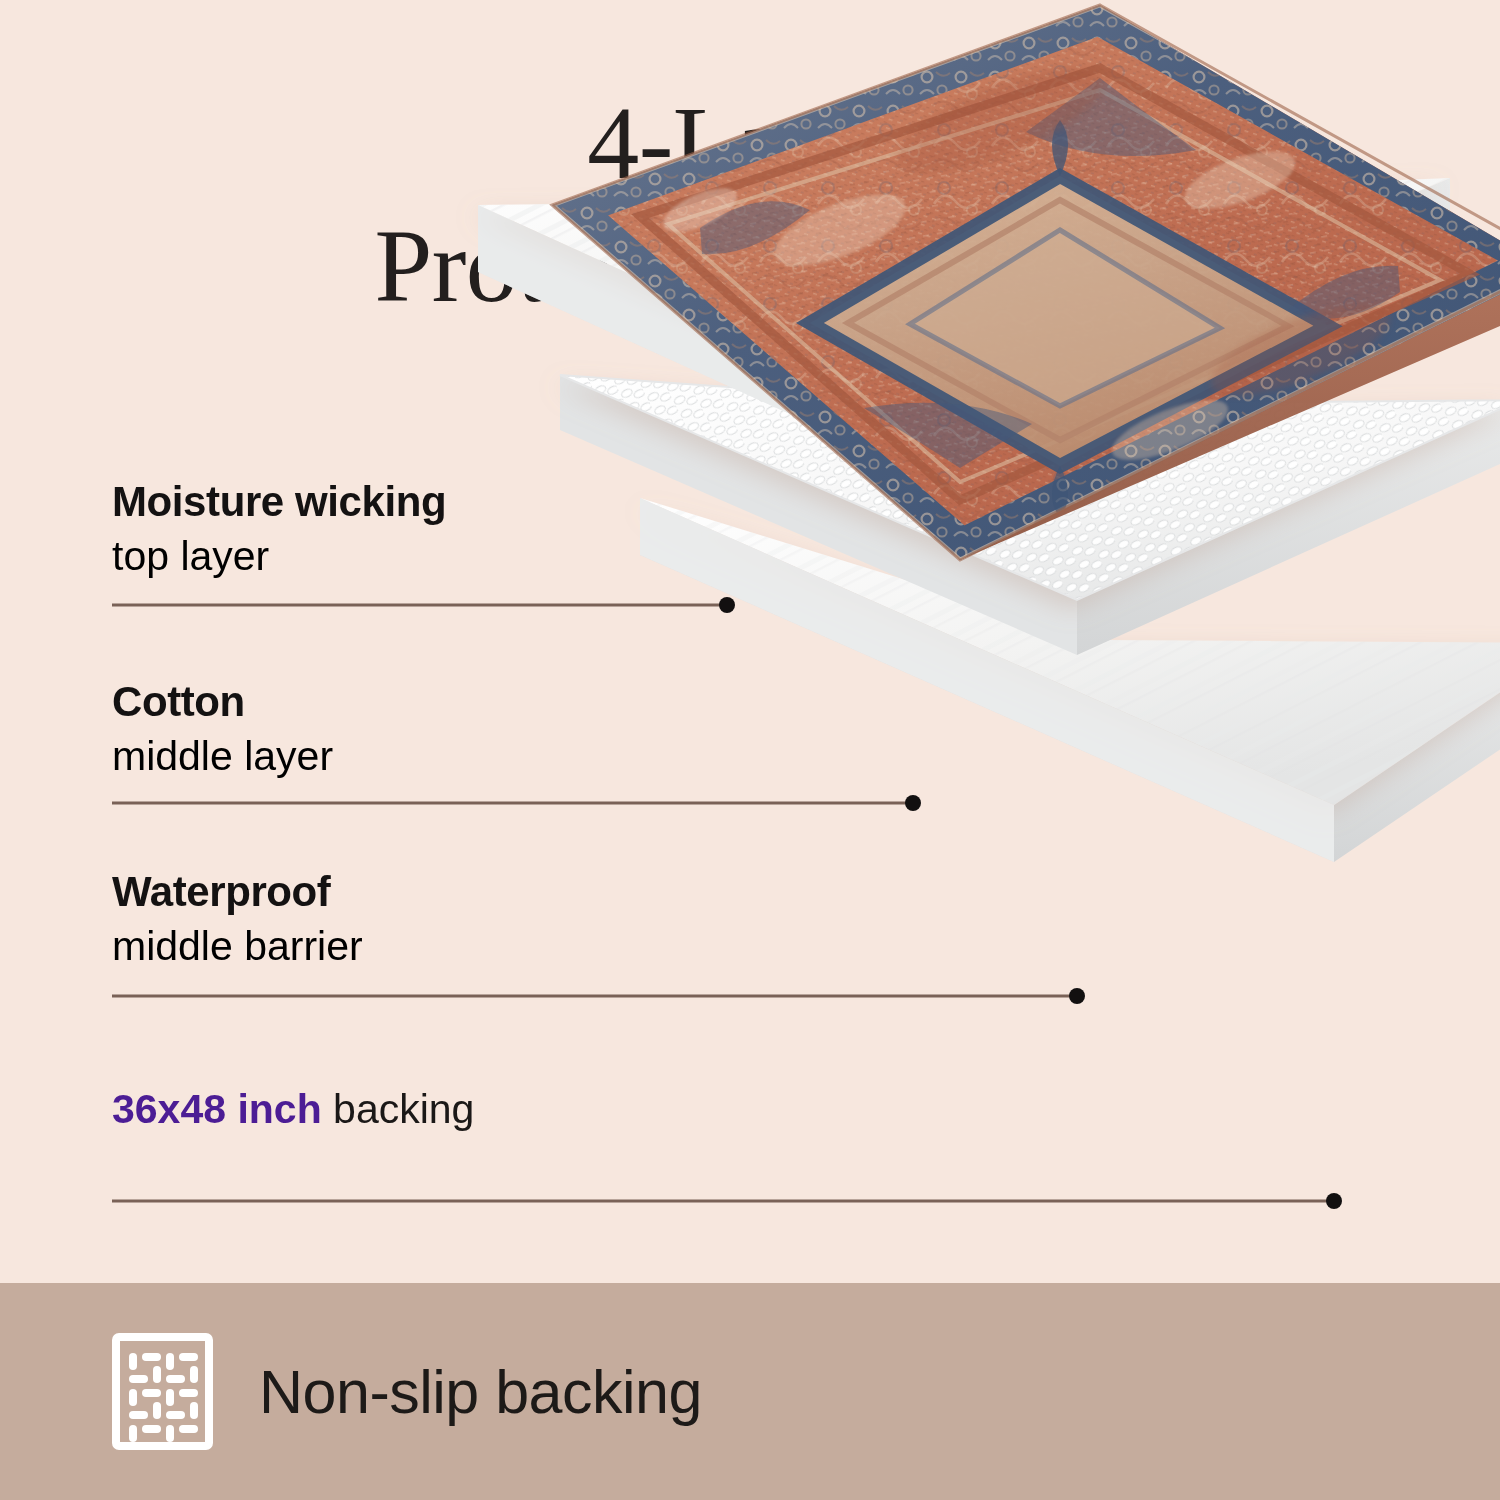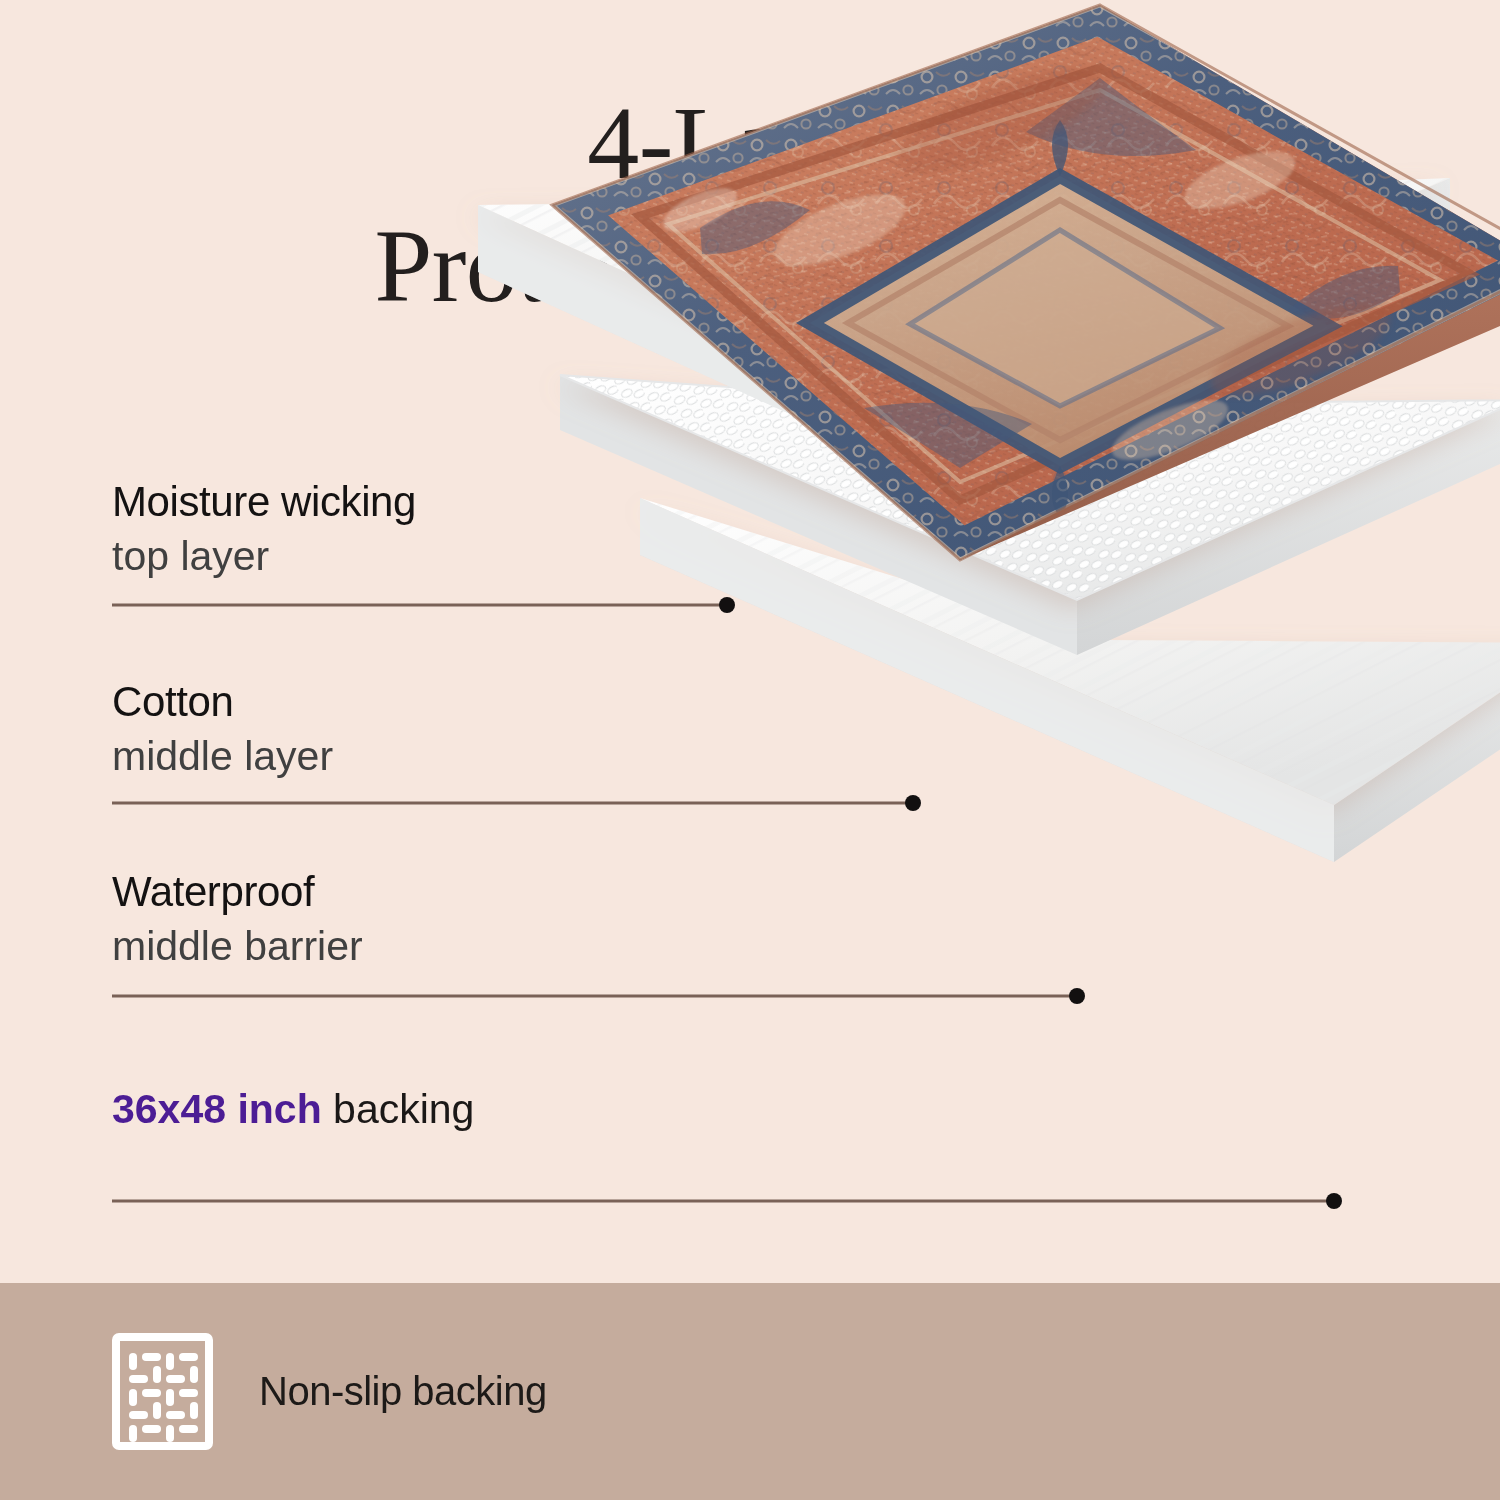--- a/index.html
+++ b/index.html
@@ -22,31 +22,31 @@
     font-size:104px;
     line-height:1.18;
     letter-spacing:-0.5px;
   }
   .title .l1{display:block;}
   .title .l2{display:block;}
 
   
   .label{position:absolute;left:112px;}
   .label .head{
-    font-weight:normal;
+    font-weight:bold;
     font-size:42px;
     color:#141212;
     letter-spacing:-0.4px;
     line-height:1.12;
     white-space:nowrap;
   }
   .label .sub{
     font-weight:300;
     font-size:41px;
-    color:#404040;
+    color:#000000;
     letter-spacing:0px;
     line-height:1.22;
     margin-top:6px;
     white-space:nowrap;
   }
   .label .mix{
     font-weight:300;
     font-size:41px;
     color:#1b1817;
     line-height:1.22;
@@ -72,21 +72,21 @@
     background:#c5ac9d;
   }
   .banner .inner{
     position:absolute;left:112px;top:0;height:217px;
     display:flex;align-items:center;gap:46px;
   }
   .grip-icon{
     width:101px;height:117px;flex:0 0 auto;display:block;
   }
   .banner .btext{
-    font-size:40px;font-weight:400;color:#1d1a18;letter-spacing:-0.5px;
+    font-size:61px;font-weight:400;color:#1d1a18;letter-spacing:-0.5px;
     font-family:"Liberation Sans", sans-serif;white-space:nowrap;
   }
 </style>
 </head>
 <body>
 
 <div id="stage">
 
   <div class="title">
     <span class="l1">4-Layer</span>

